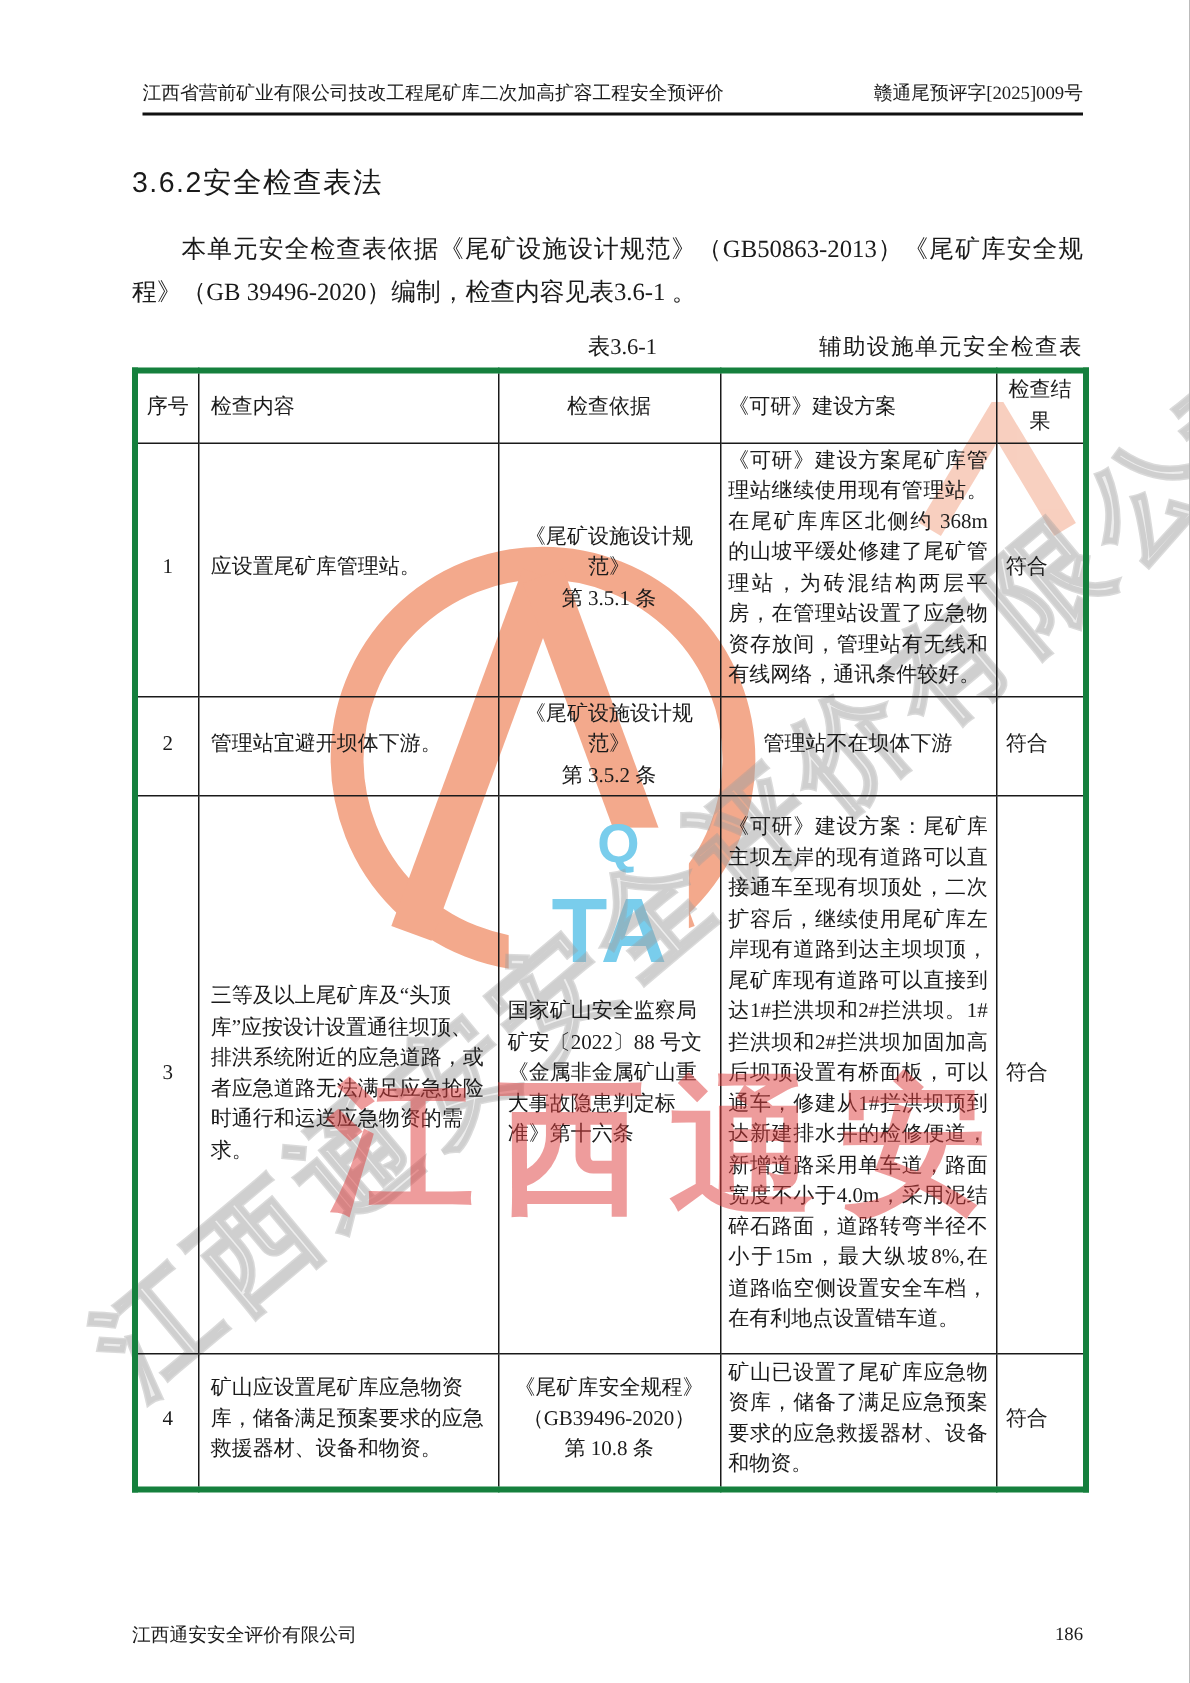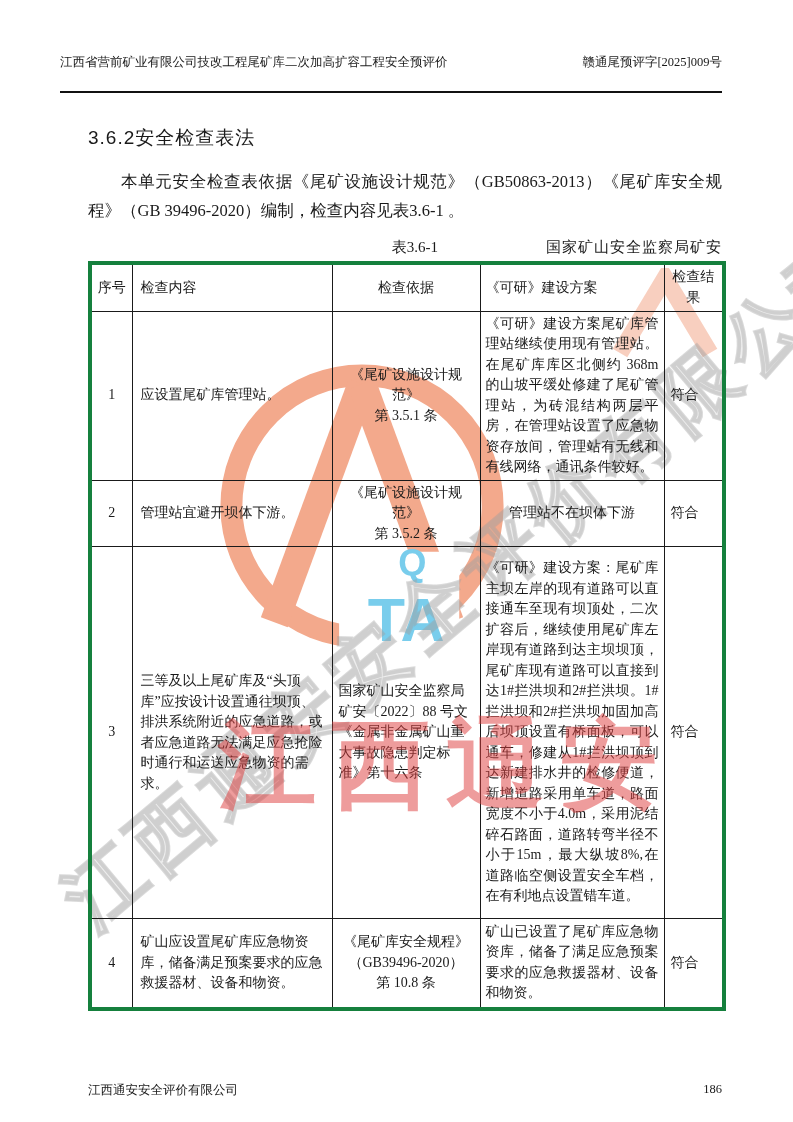--- a/index.html
+++ b/index.html
@@ -31,23 +31,23 @@
     position: absolute; left: 218px; top: 700px; z-index: 2;
     font-family: "Liberation Sans", sans-serif;
     font-size: 98px; font-weight: bold; letter-spacing: 16px; white-space: nowrap;
     opacity: 0.5; pointer-events: none;
   }
 
   
   .doc { position: relative; z-index: 1; }
 
   .page-header {
-    margin: 54px 71px 0 60px;
+    margin: 54px 71px 0 95px;
     display: flex; justify-content: space-between; align-items: center;
-    font-size: 12.5px; padding-bottom: 20px;
+    font-size: 12.5px; padding-bottom: 4px;
     border-bottom: 2.5px solid #111;
     font-family: "Liberation Serif", serif;
   }
   .section-heading {
     margin: 32px 71px 0 88px;
     font-family: "Liberation Sans", sans-serif;
     font-size: 19px; font-weight: normal; letter-spacing: 1px;
   }
   .body-paragraph {
     margin: 16px 71px 0 88px;
@@ -121,21 +121,21 @@
       <span>江西省营前矿业有限公司技改工程尾矿库二次加高扩容工程安全预评价</span>
       <span>赣通尾预评字[2025]009号</span>
     </div>
 
     <div class="section-heading">3.6.2安全检查表法</div>
 
     <p class="body-paragraph">本单元安全检查表依据《尾矿设施设计规范》（GB50863-2013）《尾矿库安全规程》（GB 39496-2020）编制，检查内容见表3.6-1 。</p>
 
     <div class="table-caption">
       <span class="cap-label">表3.6-1</span>
-      <span class="cap-title">国家矿山安全监察局矿安</span>
+      <span class="cap-title">辅助设施单元安全检查表</span>
     </div>
 
     <table class="checklist">
       <colgroup>
         <col style="width:42px">
           <col style="width:200px">
           <col style="width:148px">
         <col style="width:184px">
           <col style="width:60px">
       </colgroup>

